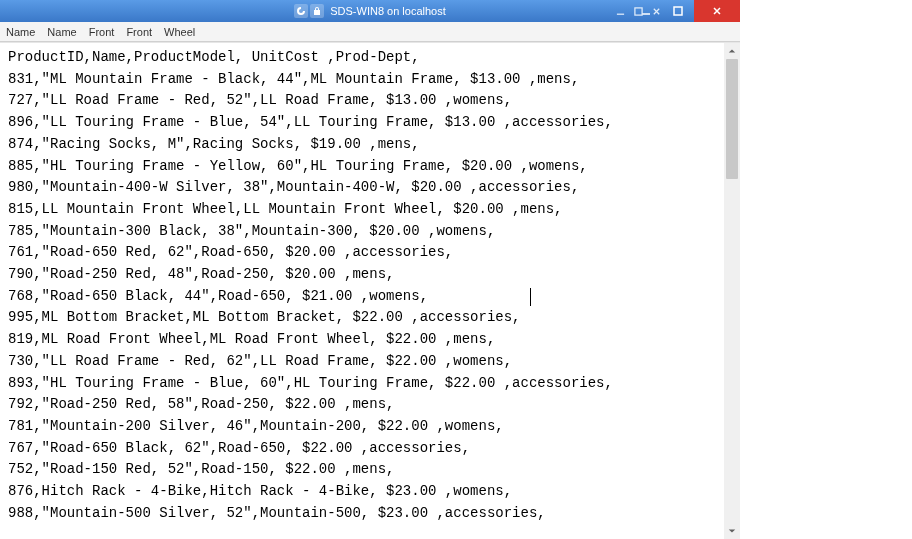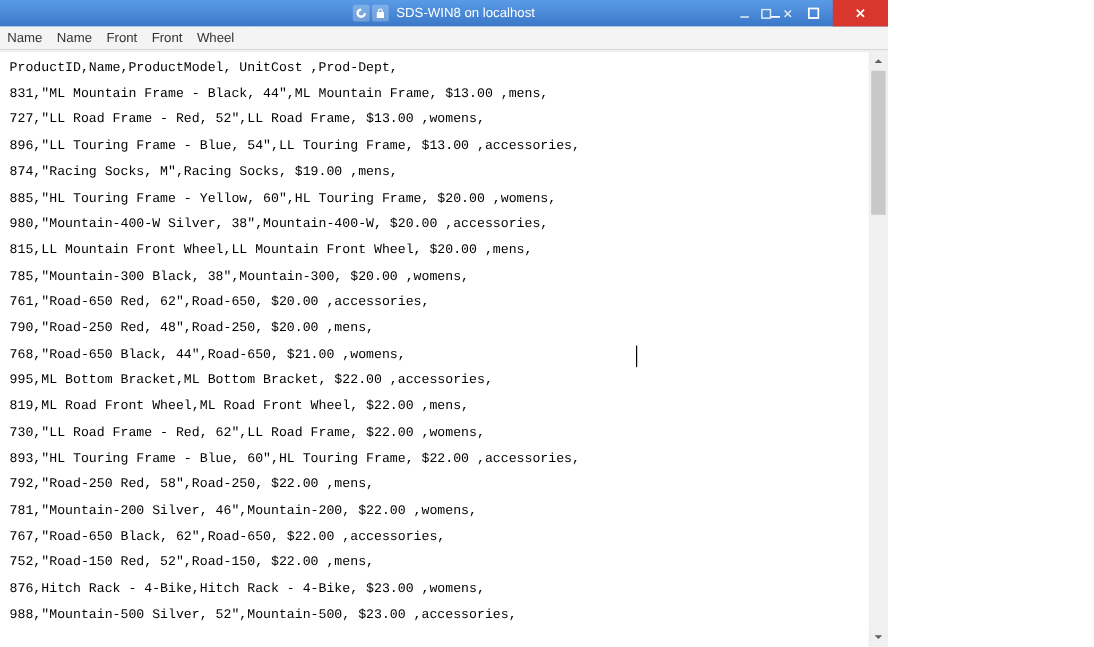--- a/index.html
+++ b/index.html
@@ -41,21 +41,21 @@
     display: flex; align-items: center; gap: 12px; padding: 0 6px;
     font-size: 11px; color: #333;
   }
   .menubar span { cursor: default; }
   .editor-wrap {
     flex: 1; display: flex; position: relative; background: #fff;
     border-top: 1px solid #e6e6e6;
   }
   .editor {
     flex: 1; padding: 4px 8px 4px 8px;
-    font-family: "Courier New", monospace; font-size: 11px; line-height: 21.7px;
+    font-family: "Courier New", monospace; font-size: 14px; line-height: 21.7px;
     white-space: pre; overflow: hidden; color: #000;
   }
   .editor .row { display: block; }
   .scrollbar {
     width: 16px; background: #f0f0f0; display:flex; flex-direction:column;
   }
   .scrollbar .up, .scrollbar .down {
     height: 16px; display:flex; align-items:center; justify-content:center;
     background:#f0f0f0;
   }

